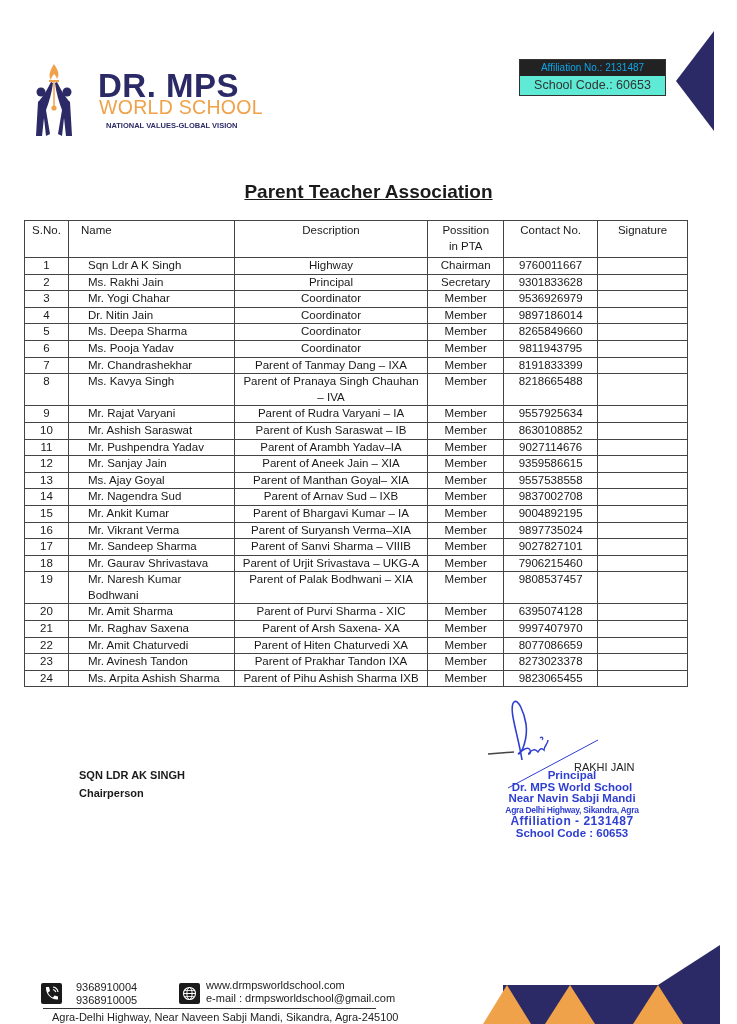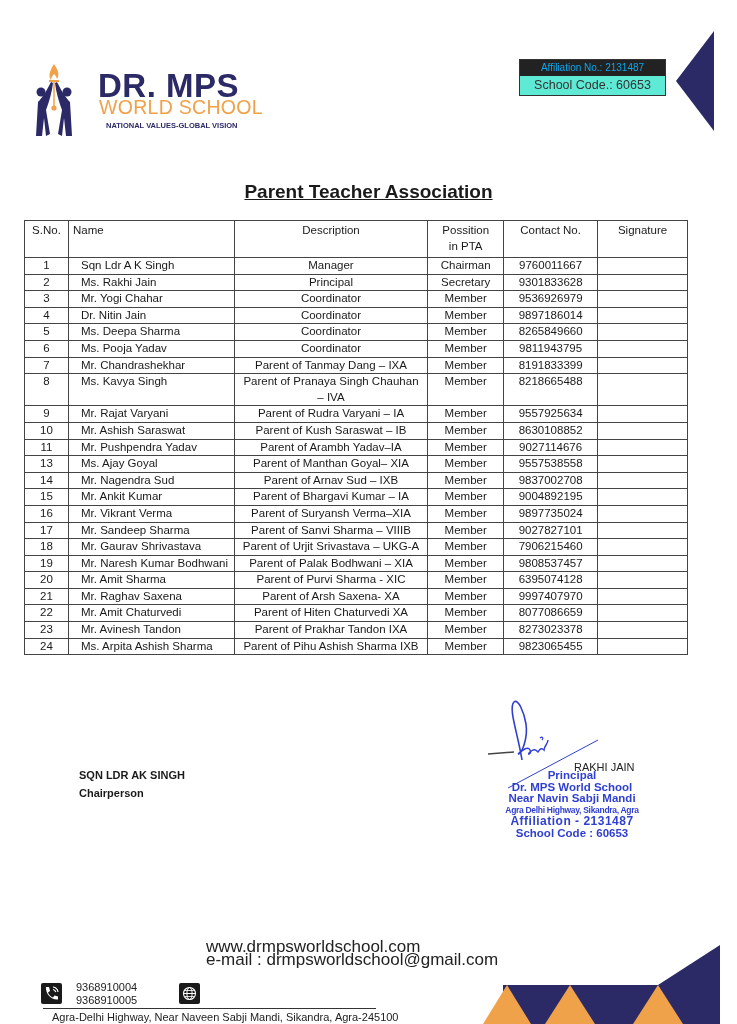--- a/index.html
+++ b/index.html
@@ -22,24 +22,24 @@
   .corner-tri { left: 676px; top: 31px; width: 0; height: 0; border-top: 50px solid transparent; border-bottom: 50px solid transparent; border-right: 38px solid #2b2a66; }
 
   
   .doc-title { left: 0; width: 737px; top: 181px; text-align: center; }
   .doc-title span { font-family: "Liberation Sans", sans-serif; font-weight: bold; font-size: 19px; text-decoration: underline; color: #1a1a1a; }
 
   
   table.pta { position: absolute; left: 24px; top: 220px; border-collapse: collapse; width: 664px; font-family: "Liberation Sans", sans-serif; font-size: 11.5px; color: #1a1a1a; }
   table.pta th, table.pta td { border: 1px solid #444; padding: 0 4px; line-height: 15.6px; vertical-align: top; }
   table.pta th { font-weight: normal; height: 34px; padding-top: 2px; }
-  table.pta th.c-name { text-align: left; padding-left: 4px; }
+  table.pta th.c-name { text-align: left; padding-left: 12px; }
   table.pta th.c-desc, table.pta th.c-pos, table.pta th.c-con, table.pta th.c-sig { text-align: center; }
   table.pta td.c-sno { text-align: center; }
-  table.pta td.c-name { padding-left: 12px; margin-left: 29px; }
+  table.pta td.c-name { padding-left: 19px; margin-left: 29px; }
   table.pta td.c-desc { text-align: center; }
   table.pta td.c-pos { text-align: center; }
   table.pta td.c-con { text-align: center; }
   col.w-sno { width: 44px; } col.w-name { width: 166px; } col.w-desc { width: 194px; }
   col.w-pos { width: 76px; } col.w-con { width: 94px; } col.w-sig { width: 90px; }
 
   
   .chair { left: 79px; top: 766px; font-family: "Liberation Sans", sans-serif; font-weight: bold; font-size: 11px; line-height: 18px; color: #1a1a1a; }
 
   
@@ -50,21 +50,21 @@
   .stamp-lines .l2 { font-size: 11.5px; }
   .stamp-lines .l3 { font-size: 11.5px; }
   .stamp-lines .l4 { font-size: 8.5px; letter-spacing: -0.3px; }
   .stamp-lines .l5 { font-size: 12px; letter-spacing: 0.5px; }
   .stamp-lines .l6 { font-size: 11.5px; }
 
   
   .ft-phone-icon { left: 41px; top: 983px; width: 21px; height: 21px; background: #1a1a1a; border-radius: 2px; }
   .ft-phones { left: 76px; top: 981px; font-family: "Liberation Sans", sans-serif; font-size: 11px; line-height: 13px; color: #222; }
   .ft-web-icon { left: 179px; top: 983px; width: 21px; height: 21px; background: #1a1a1a; border-radius: 2px; }
-  .ft-web { left: 206px; top: 940px; font-family: "Liberation Sans", sans-serif; font-size: 17px; line-height: 13px; color: #222; }
+  .ft-web { left: 206px; top: 979px; font-family: "Liberation Sans", sans-serif; font-size: 11px; line-height: 13px; color: #222; }
   .ft-rule { left: 43px; top: 1008px; width: 333px; height: 1px; background: #333; }
   .ft-addr { left: 52px; top: 1011px; font-family: "Liberation Sans", sans-serif; font-size: 11px; color: #222; white-space: nowrap; }
   .ft-band { left: 483px; top: 945px; width: 237px; height: 79px; }
 </style>
 </head>
 <body>
 
 <div class="abs logo-mark">
   <svg width="40" height="76" viewBox="0 0 40 76">
 
@@ -113,21 +113,21 @@
         <div>in PTA</div>
       </th>
       <th class="c-con">Contact No.</th>
       <th class="c-sig">Signature</th>
     </tr>
   </thead>
   <tbody id="pta-body">
       <tr>
         <td class="c-sno">1</td>
         <td class="c-name">Sqn Ldr A K Singh</td>
-        <td class="c-desc">Manager</td>
+        <td class="c-desc">Highway</td>
         <td class="c-pos">Chairman</td>
         <td class="c-con">9760011667</td>
         <td class="c-sig"></td>
       </tr>
       <tr>
         <td class="c-sno">2</td>
         <td class="c-name">Ms. Rakhi Jain</td>
         <td class="c-desc">Principal</td>
         <td class="c-pos">Secretary</td>
         <td class="c-con">9301833628</td>
@@ -196,20 +196,28 @@
         <td class="c-pos">Member</td>
         <td class="c-con">8630108852</td>
         <td class="c-sig"></td>
       </tr>
       <tr>
         <td class="c-sno">11</td>
         <td class="c-name">Mr. Pushpendra Yadav</td>
         <td class="c-desc">Parent of Arambh Yadav–IA</td>
         <td class="c-pos">Member</td>
         <td class="c-con">9027114676</td>
+        <td class="c-sig"></td>
+      </tr>
+      <tr>
+        <td class="c-sno">12</td>
+        <td class="c-name">Mr. Sanjay Jain</td>
+        <td class="c-desc">Parent of Aneek Jain – XIA</td>
+        <td class="c-pos">Member</td>
+        <td class="c-con">9359586615</td>
         <td class="c-sig"></td>
       </tr>
       <tr>
         <td class="c-sno">13</td>
         <td class="c-name">Ms. Ajay Goyal</td>
         <td class="c-desc">Parent of Manthan Goyal– XIA</td>
         <td class="c-pos">Member</td>
         <td class="c-con">9557538558</td>
         <td class="c-sig"></td>
       </tr>

